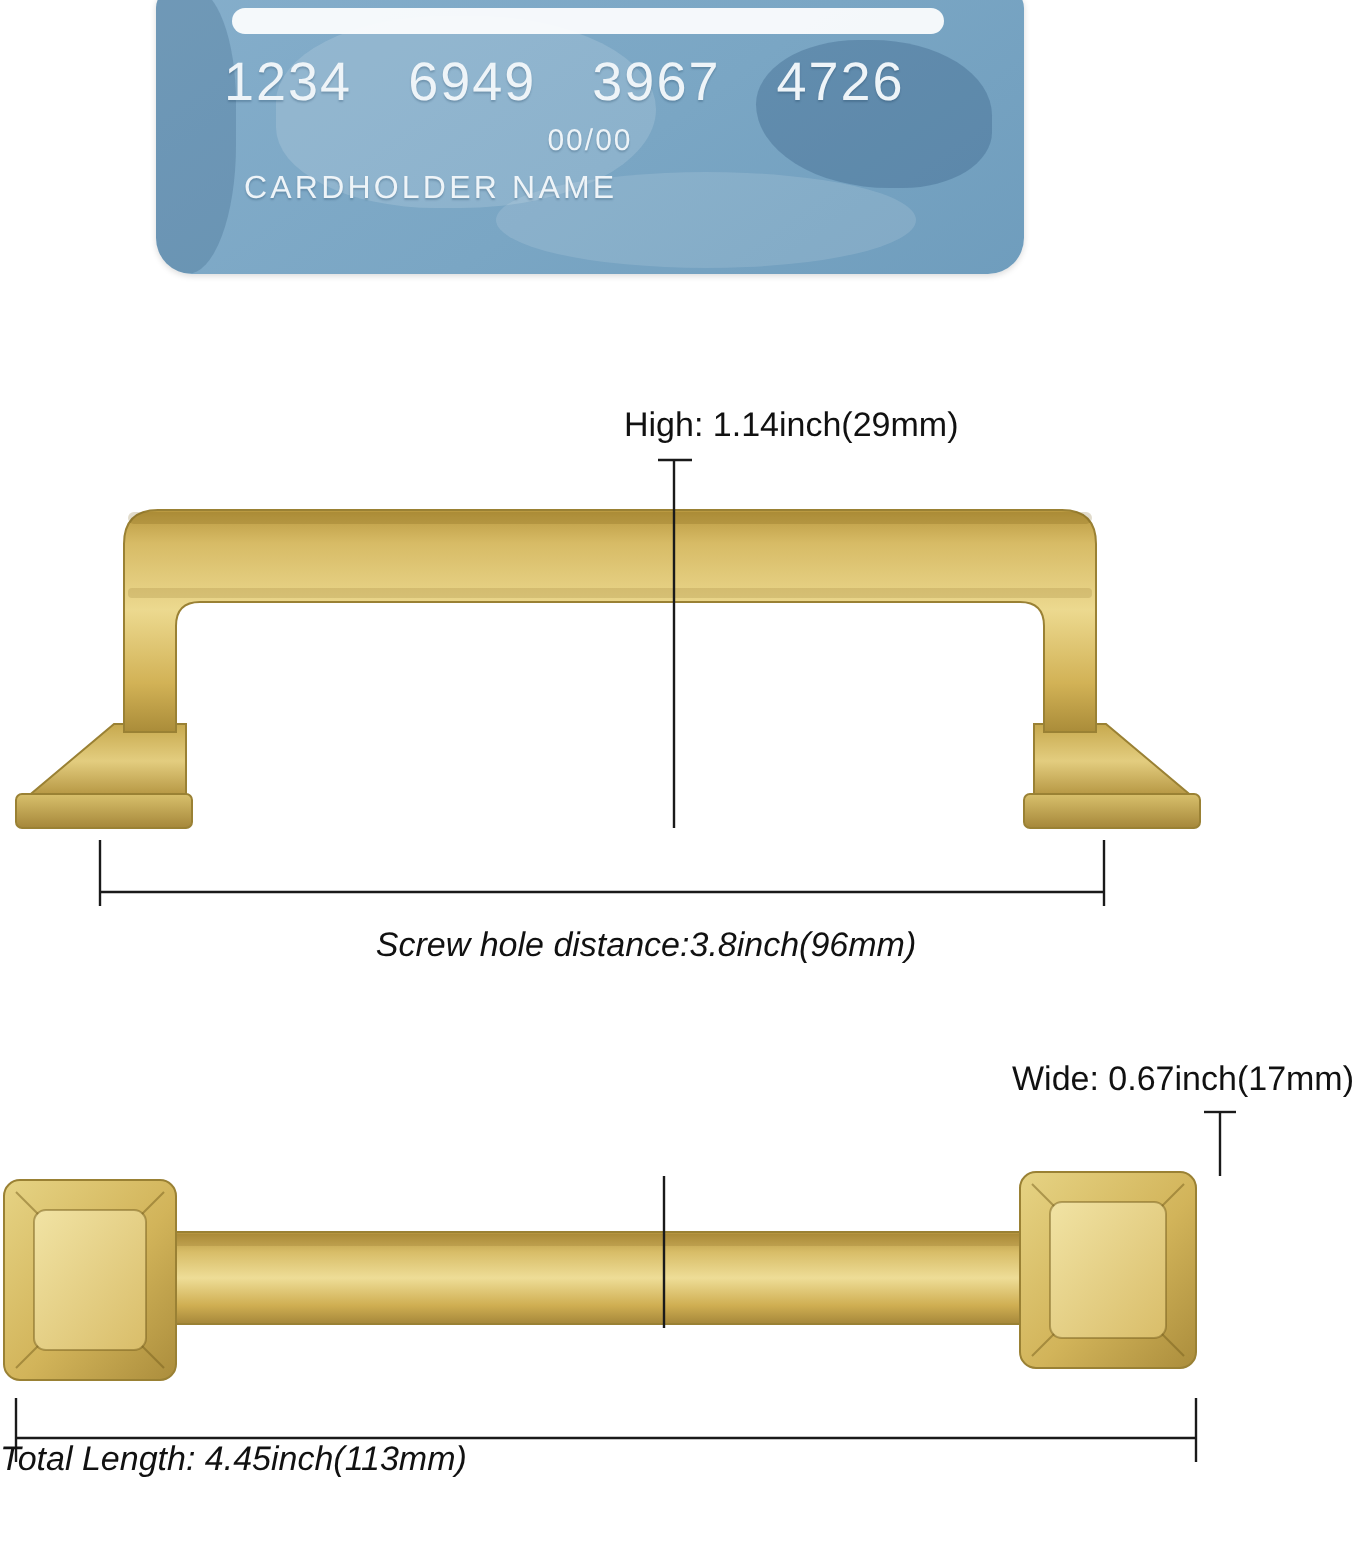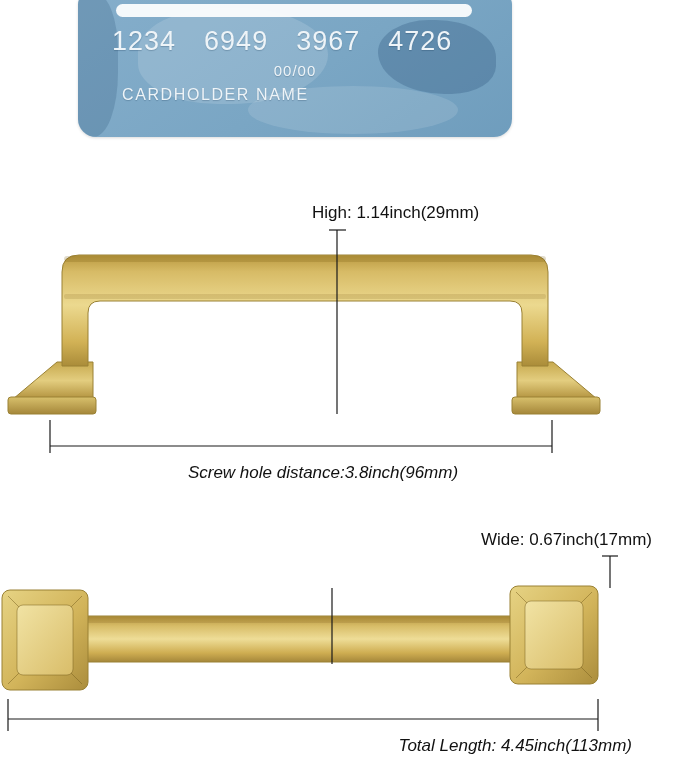--- a/index.html
+++ b/index.html
@@ -57,23 +57,23 @@
   }
 
   
   .diagram-svg { position: absolute; left: 0; top: 0; }
 
   
   .dim-label { position: absolute; font-size: 17px; color: #111; white-space: nowrap; }
   .dim-label.italic { font-style: italic; font-size: 17px; }
   .label-high   { left: 312px; top: 203px; }
   .label-screw  { left: 0; top: 463px; width: 620px; text-align: center; margin-left: 13px; }
-  .label-endw   { left: 481px; top: 530px; }
+  .label-endw   { left: 506px; top: 530px; }
   .label-barw   { left: 224px; top: 565px; }
-  .label-total  { left: 0; top: 736px; width: 620px; text-align: right; padding-left: 12px; }
+  .label-total  { left: 0; top: 720px; width: 620px; text-align: left; }
 </style>
 </head>
 <body>
 
 <div class="canvas">
 
   <div class="credit-card">
     <div class="map-blob blob-a"></div>
     <div class="map-blob blob-b"></div>
     <div class="map-blob blob-c"></div>

